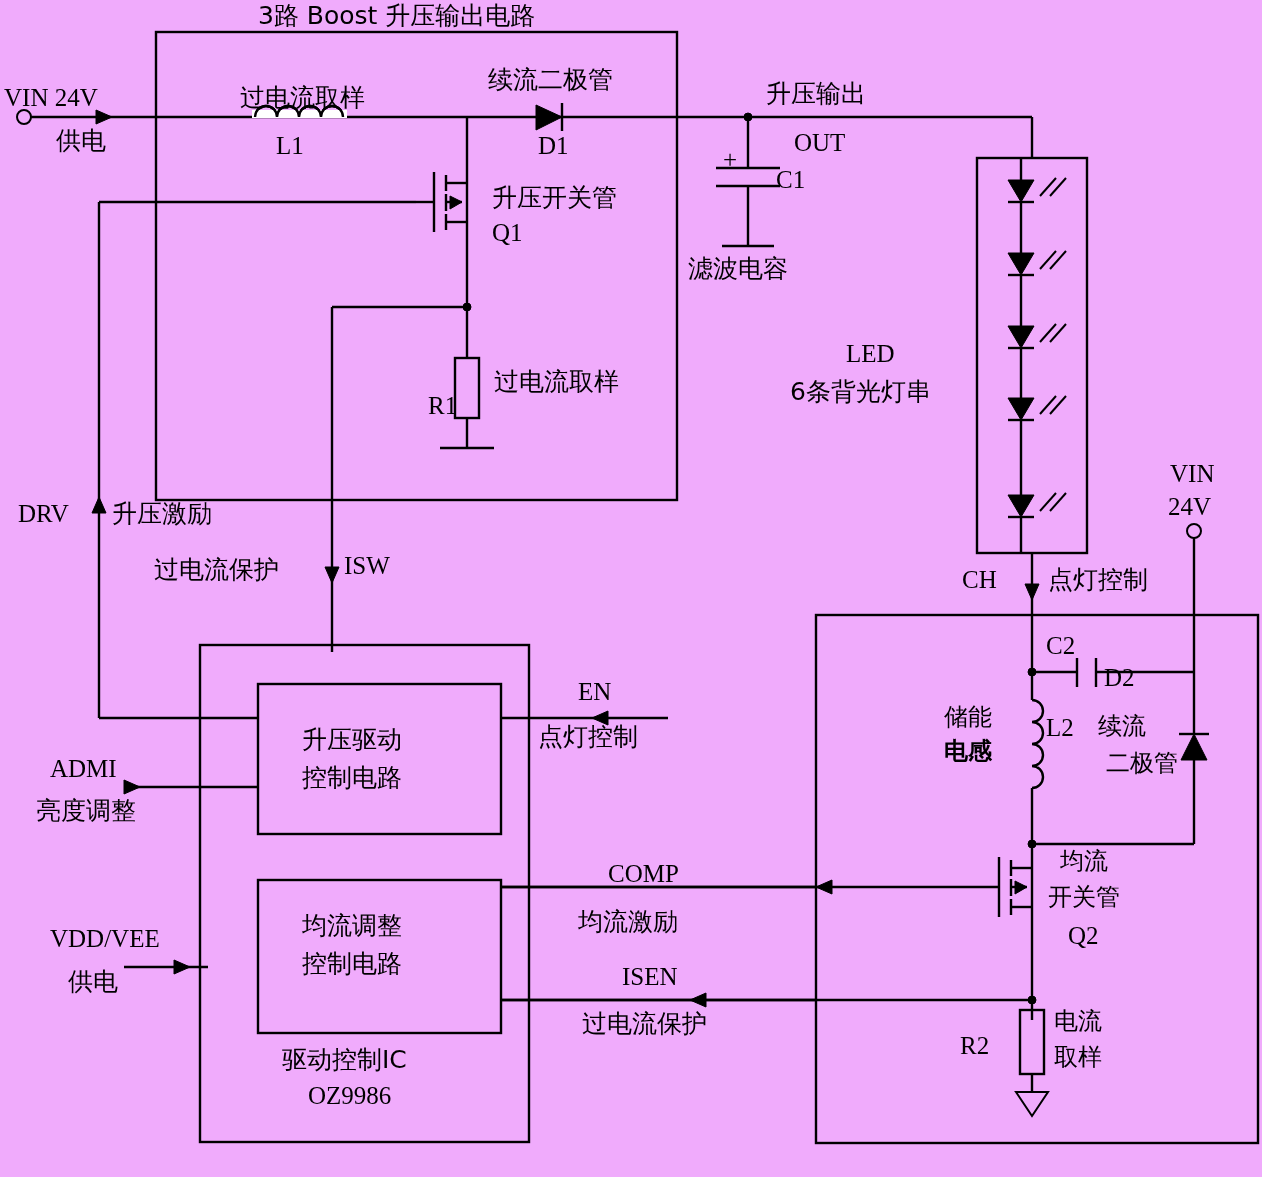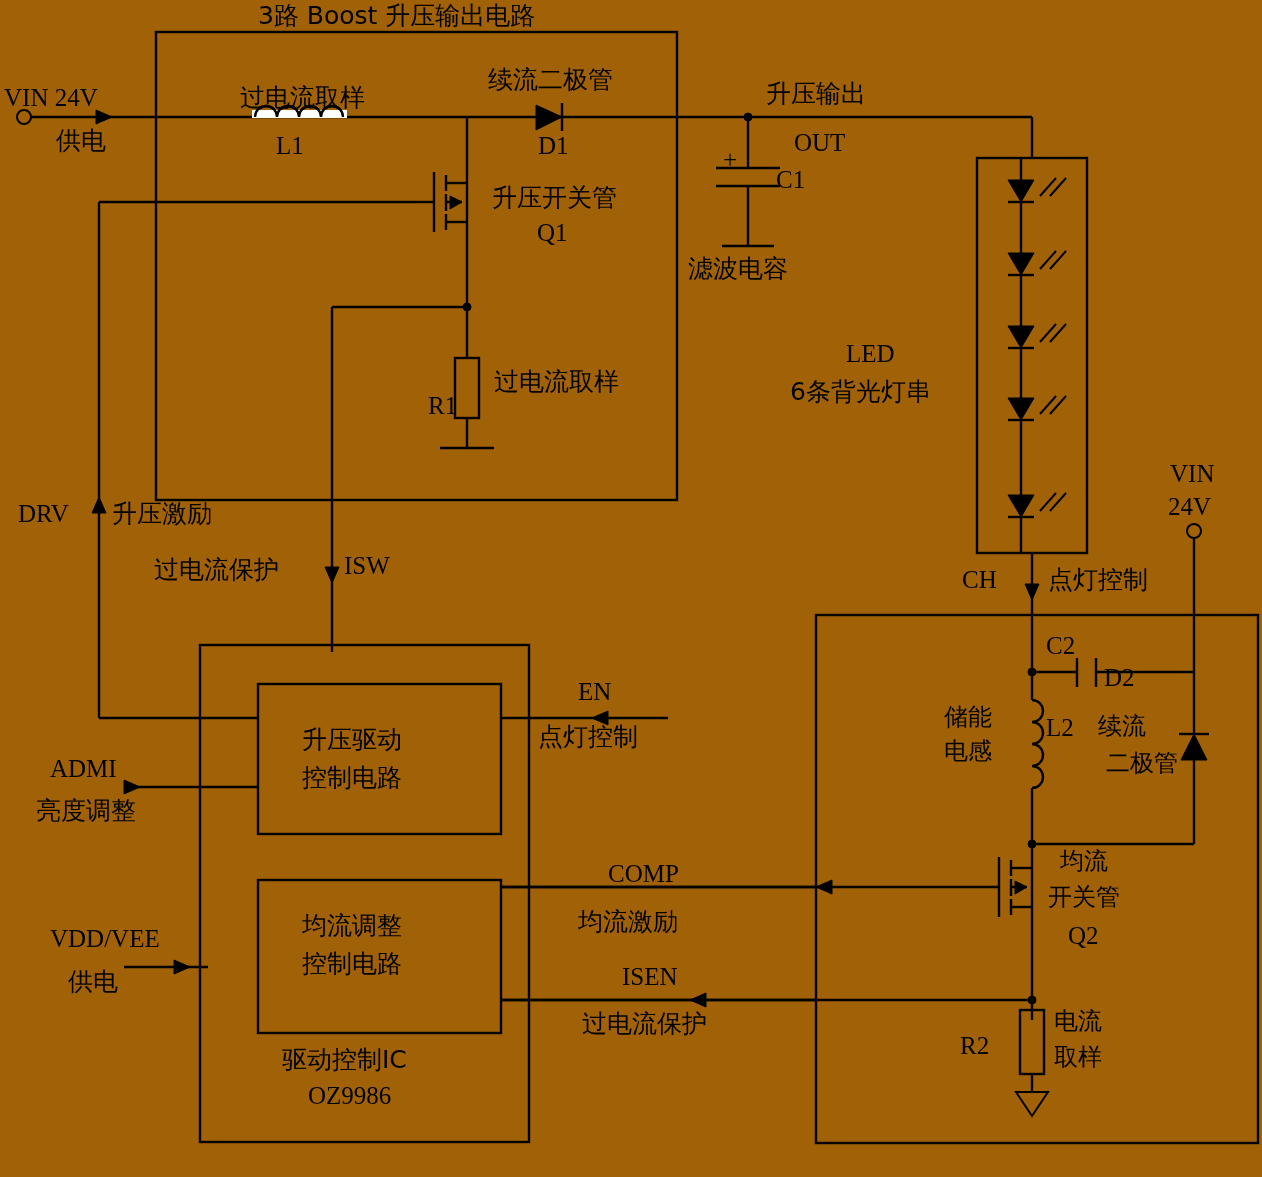--- a/index.html
+++ b/index.html
@@ -1,16 +1,16 @@
 <!DOCTYPE html>
 <html><head>
 <meta charset="utf-8">
 <style>
   html,body{margin:0;padding:0;background:#ffffff;}
-  #stage{position:relative;width:1262px;height:1177px;background:#a16207;
+  #stage{position:relative;width:1262px;height:1177px;background:#f0abfc;
          font-family:"Liberation Serif", serif;color:#000;overflow:hidden;}
   .lbl{position:absolute;white-space:pre;line-height:1.15;}
   .cn{font-family:"DejaVu Sans", sans-serif;}
   svg{position:absolute;left:0;top:0;}
   .ln{stroke:#000;stroke-width:2.4;fill:none;}
   .thin{stroke:#000;stroke-width:2;fill:none;}
   .box{stroke:#000;stroke-width:2.4;fill:none;}
   .fillblk{fill:#000;stroke:#000;}
 </style>
 </head>
@@ -177,21 +177,21 @@
   <div class="lbl" style="left:4px;top:84px;font-size:25px;">VIN 24V</div>
   <div class="lbl cn" style="left:56px;top:127px;font-size:25px;">供电</div>
 
   <div class="lbl cn" style="left:240px;top:84px;font-size:25px;">过电流取样</div>
   <div class="lbl" style="left:276px;top:132px;font-size:25px;">L1</div>
 
   <div class="lbl cn" style="left:488px;top:66px;font-size:25px;">续流二极管</div>
   <div class="lbl" style="left:538px;top:132px;font-size:25px;">D1</div>
 
   <div class="lbl cn" style="left:492px;top:184px;font-size:25px;">升压开关管</div>
-  <div class="lbl" style="left:492px;top:219px;font-size:25px;margin-left:45px;">Q1</div>
+  <div class="lbl" style="left:492px;top:219px;font-size:25px;">Q1</div>
 
   <div class="lbl cn" style="left:766px;top:80px;font-size:25px;">升压输出</div>
   <div class="lbl" style="left:794px;top:129px;font-size:25px;">OUT</div>
   <div class="lbl" style="left:723px;top:146px;font-size:25px;">+</div>
   <div class="lbl" style="left:776px;top:166px;font-size:25px;">C1</div>
   <div class="lbl cn" style="left:688px;top:255px;font-size:25px;">滤波电容</div>
 
   <div class="lbl" style="left:428px;top:368px;font-size:25px;margin-top:24px;">R1</div>
   <div class="lbl cn" style="left:494px;top:368px;font-size:25px;">过电流取样</div>
 
@@ -227,21 +227,21 @@
   <div class="lbl cn" style="left:302px;top:764px;font-size:25px;">控制电路</div>
   <div class="lbl cn" style="left:302px;top:912px;font-size:25px;">均流调整</div>
   <div class="lbl cn" style="left:302px;top:950px;font-size:25px;">控制电路</div>
 
   <div class="lbl cn" style="left:282px;top:1046px;font-size:25px;">驱动控制IC</div>
   <div class="lbl" style="left:308px;top:1082px;font-size:25px;">OZ9986</div>
 
   <div class="lbl" style="left:1046px;top:632px;font-size:25px;">C2</div>
   <div class="lbl" style="left:1104px;top:664px;font-size:25px;">D2</div>
   <div class="lbl cn" style="left:944px;top:704px;font-size:24px;">储能</div>
-  <div class="lbl cn" style="left:944px;top:738px;font-size:24px;">电感</div>
+  <div class="lbl cn" style="left:944px;top:738px;font-size:24px;font-weight:bold;">电感</div>
   <div class="lbl" style="left:1046px;top:714px;font-size:25px;">L2</div>
   <div class="lbl cn" style="left:1098px;top:714px;font-size:24px;font-family:Liberation Mono, monospace;">续流</div>
   <div class="lbl cn" style="left:1086px;top:750px;font-size:24px;margin-left:20px;">二极管</div>
 
   <div class="lbl cn" style="left:1060px;top:848px;font-size:24px;">均流</div>
   <div class="lbl cn" style="left:1048px;top:884px;font-size:24px;">开关管</div>
   <div class="lbl" style="left:1068px;top:922px;font-size:25px;">Q2</div>
 
   <div class="lbl" style="left:960px;top:1032px;font-size:25px;">R2</div>
   <div class="lbl cn" style="left:1054px;top:1008px;font-size:24px;">电流</div>

